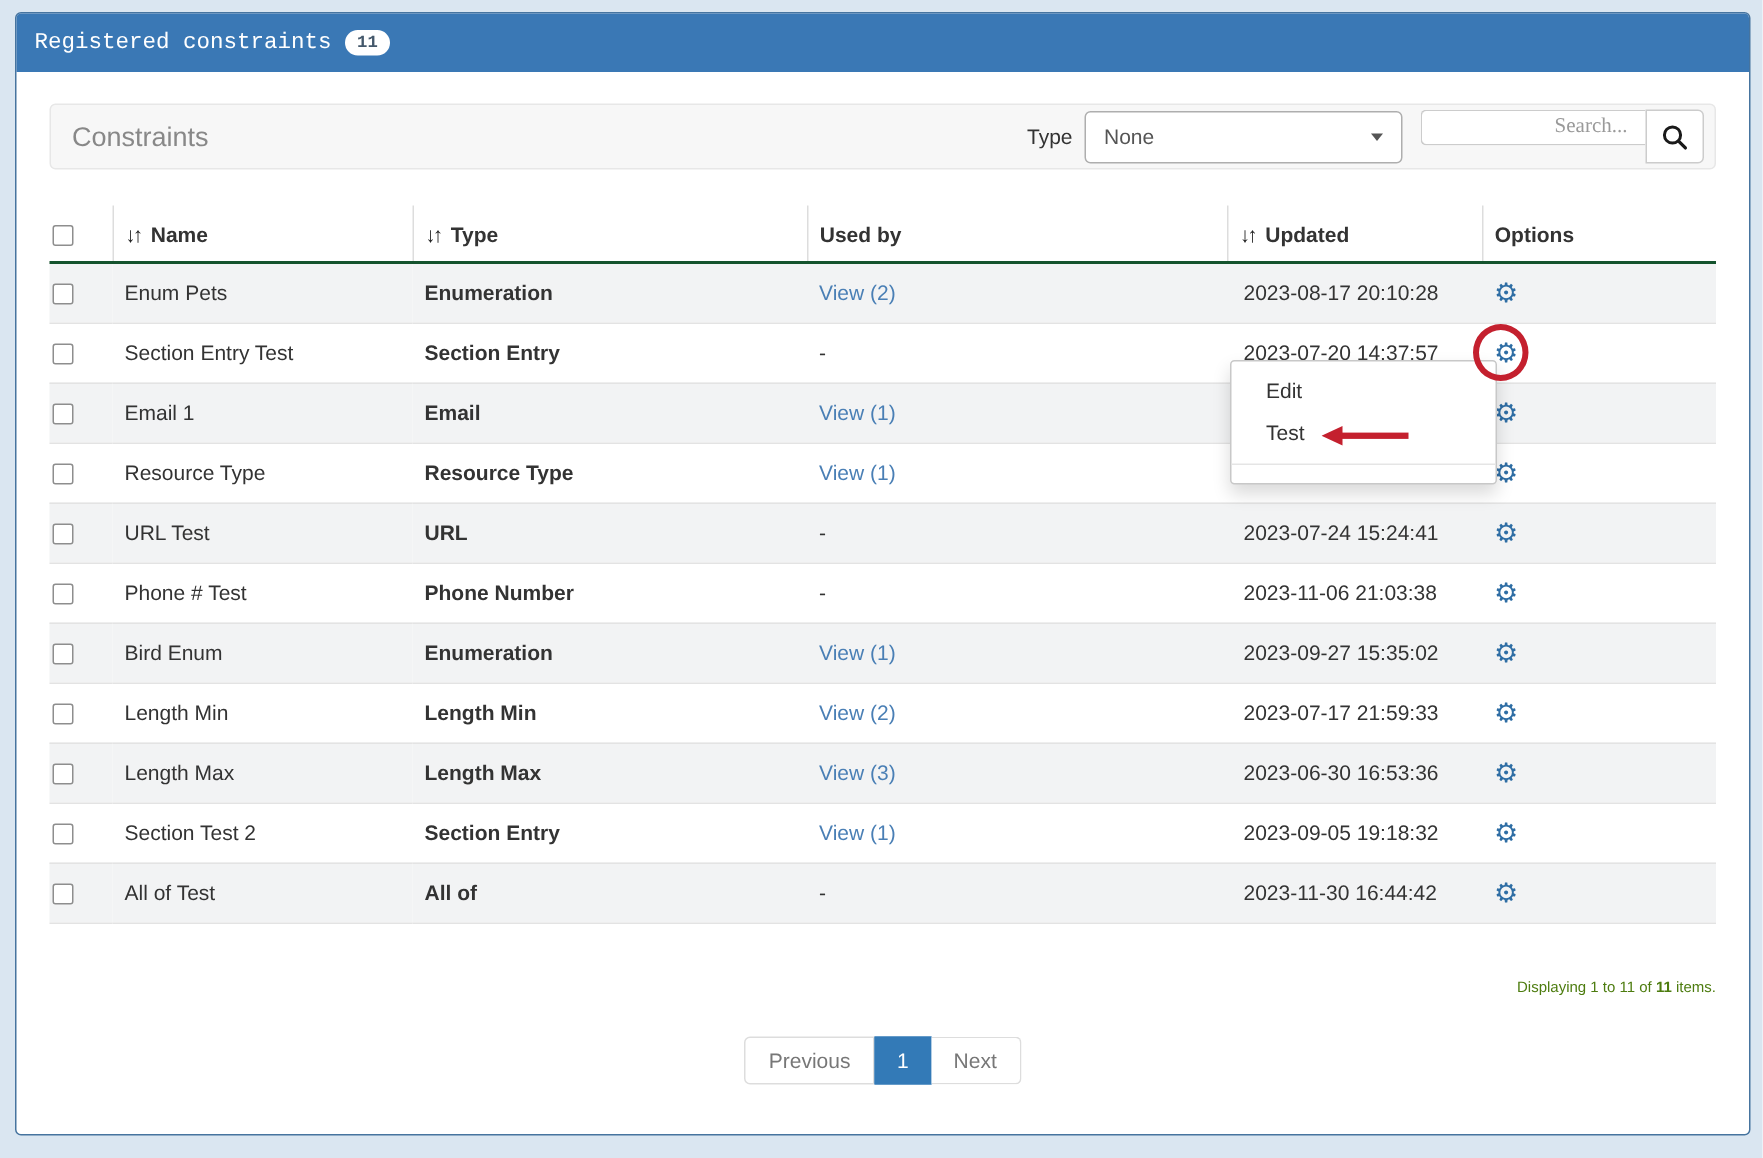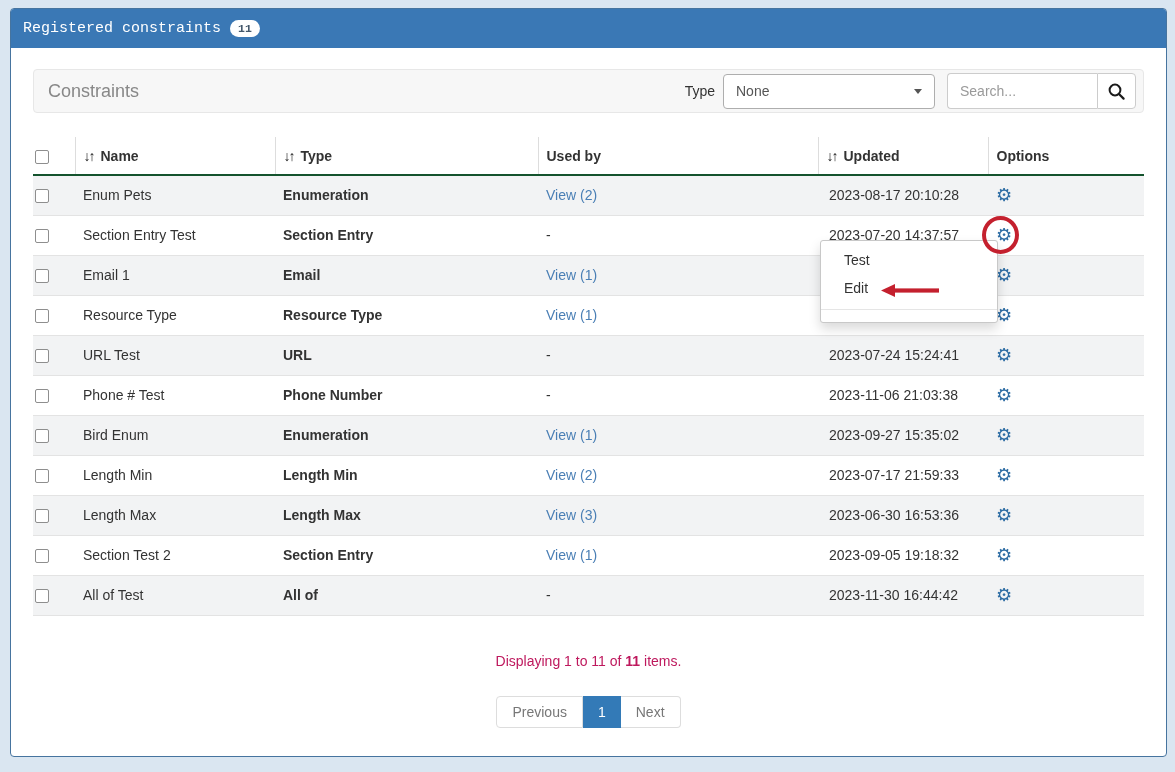--- a/index.html
+++ b/index.html
@@ -71,29 +71,30 @@
   }
   .type-select .caret {
     margin-left: auto;
     width: 0; height: 0;
     border-left: 4.5px solid transparent;
     border-right: 4.5px solid transparent;
     border-top: 5.5px solid #555;
   }
   .search-group { display: flex; margin-left: 12px; }
   .search-input {
-    width: 150px; height: 36px;
+    width: 150px; height: 24px;
     border: 1px solid #ccc;
     border-right: none;
     border-radius: 4px 0 0 4px;
     padding: 0 12px;
     font-size: 14px;
     color: #333;
-    font-family: Liberation Sans, sans-serif;
+    font-family: Liberation Serif, serif;
     outline: none;
+    text-align: right;
   }
   .search-input::placeholder { color: #9a9a9a; }
   .search-btn {
     width: 39px; height: 36px;
     background: #fff;
     border: 1px solid #ccc;
     border-radius: 0 4px 4px 0;
     display: flex;
     align-items: center;
     justify-content: center;
@@ -132,21 +133,21 @@
   a.view-link { color: #4a7fb5; text-decoration: none; cursor: pointer; }
   .gear {
     color: #2e6da4;
     font-size: 18px;
     line-height: 1;
     cursor: pointer;
     display: inline-block;
   }
 
   
-  .displaying { text-align: center; margin-top: 37px; font-size: 14px; color: #be185d; }
+  .displaying { text-align: right; margin-top: 37px; font-size: 10px; color: #4d7c0f; }
   .displaying b { font-weight: bold; }
   .pagination { display: flex; justify-content: center; margin-top: 27px; }
   .page-btn {
     height: 32px;
     display: flex;
     align-items: center;
     padding: 0 15px;
     background: #fff;
     border: 1px solid #ddd;
     color: #777;
@@ -359,22 +360,22 @@
     <div class="pagination">
       <div class="page-btn prev">Previous</div>
       <div class="page-btn active">1</div>
       <div class="page-btn next">Next</div>
     </div>
 
   </div>
 </div>
 
 <div class="dropdown-menu" id="dropdown-menu">
+    <div class="dropdown-item">Edit</div>
     <div class="dropdown-item">Test</div>
-    <div class="dropdown-item">Edit</div>
     <div class="dropdown-divider"></div>
   </div>
 
 <div class="annotation-circle"></div>
 <svg class="annotation-arrow" width="60" height="15" viewBox="0 0 60 15">
   <polygon points="0,7.5 14,1 14,14" fill="#c4202e"></polygon>
   <rect x="13" y="5.4" width="45" height="4.2" fill="#c4202e"></rect>
 </svg>
 
 </body></html>

